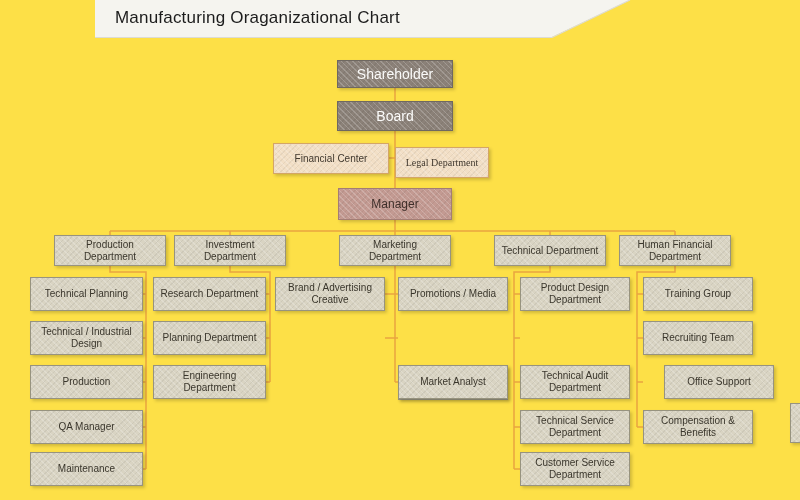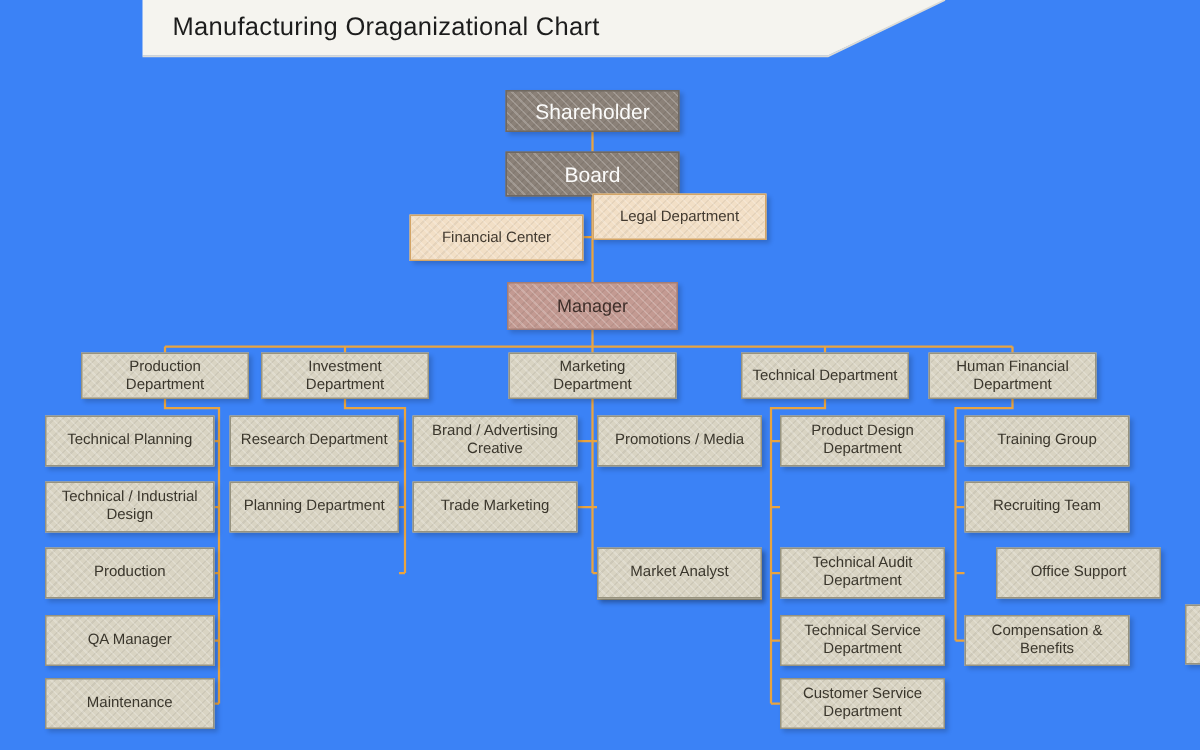--- a/index.html
+++ b/index.html
@@ -1,21 +1,21 @@
 <!DOCTYPE html>
 <html style="--connector: #E9A440; --c-exec: #8B8178; --c-staff: #F2DFC6; --c-director: #C39A92; --c-dept: #D9D4C3; --c-ribbon: #F5F4EF;"><head>
 <meta charset="utf-8">
 <style>
   :root{
     --connector:#E9A440; --c-exec:#8B8178; --c-staff:#F2DFC6;
     --c-director:#C39A92; --c-dept:#D9D4C3; --c-ribbon:#F5F4EF;
   }
   html,body{margin:0;padding:0;}
   body{font-family:"Liberation Sans","DejaVu Sans",sans-serif;background:#fff;}
-  #canvas{position:relative;width:800px;height:500px;background:#3b82f6;overflow:hidden;}
+  #canvas{position:relative;width:800px;height:500px;background:#fde047;overflow:hidden;}
   #wires{position:absolute;left:0;top:0;width:800px;height:500px;}
   .conn{stroke:var(--connector);stroke-width:1.5;fill:none;}
   .ribbon-edge{stroke:#dcdbd5;stroke-width:1.2;fill:none;}
   .page-title{position:absolute;left:115px;top:8px;width:460px;font-size:17px;
     color:#1c1c1c;letter-spacing:.2px;}
   .box{position:absolute;display:flex;align-items:center;justify-content:center;
     text-align:center;box-sizing:border-box;border:1px solid;padding:2px 6px;
     line-height:1.2;box-shadow:2px 2px 3px rgba(0,0,0,.18);
     background-image:
       repeating-linear-gradient(45deg, rgba(255,255,255,.20) 0 1px, transparent 1px 4px),
@@ -44,36 +44,36 @@
     <path class="conn" d="M550,266 V272 H514 V469 M514,294 H520 M514,338 H520 M514,382 H520 M514,427 H520 M514,469 H520"></path>
 
     <path class="conn" d="M675,266 V272 H637 V427 M637,294 H643 M637,338 H643 M637,382 H643 M637,427 H643"></path>
   </svg>
 
   <div class="page-title">Manufacturing Oraganizational Chart</div>
 
 <div class="box dark" style="left: 337px; top: 60px; width: 116px; height: 28px;">Shareholder</div>
     <div class="box dark" style="left: 337px; top: 101px; width: 116px; height: 30px;">Board</div>
     <div class="box peach" style="left: 273px; top: 143px; width: 116px; height: 31px;">Financial Center</div>
-    <div class="box peach" style="left: 395px; top: 129px; width: 116px; height: 31px;">Legal Department</div>
+    <div class="box peach" style="left: 395px; top: 147px; width: 94px; height: 31px; font-family: Liberation Serif, serif;">Legal Department</div>
     <div class="box rose" style="left: 338px; top: 188px; width: 114px; height: 32px;">Manager</div>
     <div class="box tan" style="left: 54px; top: 235px; width: 112px; height: 31px;">Production Department</div>
     <div class="box tan" style="left: 174px; top: 235px; width: 112px; height: 31px;">Investment Department</div>
     <div class="box tan" style="left: 339px; top: 235px; width: 112px; height: 31px;">Marketing Department</div>
     <div class="box tan" style="left: 494px; top: 235px; width: 112px; height: 31px;">Technical Department</div>
     <div class="box tan" style="left: 619px; top: 235px; width: 112px; height: 31px;">Human Financial Department</div>
     <div class="box tan" style="left: 30px; top: 277px; width: 113px; height: 34px;">Technical Planning</div>
     <div class="box tan" style="left: 30px; top: 321px; width: 113px; height: 34px;">Technical / Industrial Design</div>
     <div class="box tan" style="left: 30px; top: 365px; width: 113px; height: 34px;">Production</div>
     <div class="box tan" style="left: 30px; top: 410px; width: 113px; height: 34px;">QA Manager</div>
     <div class="box tan" style="left: 30px; top: 452px; width: 113px; height: 34px;">Maintenance</div>
     <div class="box tan" style="left: 153px; top: 277px; width: 113px; height: 34px;">Research Department</div>
     <div class="box tan" style="left: 153px; top: 321px; width: 113px; height: 34px;">Planning Department</div>
+    <div class="box tan" style="left: 153px; top: 365px; width: 113px; height: 34px;">Engineering Department</div>
     <div class="box tan" style="left: 275px; top: 277px; width: 110px; height: 34px;">Brand / Advertising Creative</div>
-    <div class="box tan" style="left: 275px; top: 321px; width: 110px; height: 34px;">Trade Marketing</div>
     <div class="box tan" style="left: 398px; top: 277px; width: 110px; height: 34px;">Promotions / Media</div>
     <div class="box tan" style="left: 398px; top: 321px; width: 110px; height: 34px; margin-top: 45px;">Public Relations</div>
     <div class="box tan" style="left: 398px; top: 365px; width: 110px; height: 34px;">Market Analyst</div>
     <div class="box tan" style="left: 520px; top: 277px; width: 110px; height: 34px;">Product Design Department</div>
     <div class="box tan" style="left: 520px; top: 365px; width: 110px; height: 34px;">Technical Audit Department</div>
     <div class="box tan" style="left: 520px; top: 410px; width: 110px; height: 34px;">Technical Service Department</div>
     <div class="box tan" style="left: 520px; top: 452px; width: 110px; height: 34px;">Customer Service Department</div>
     <div class="box tan" style="left: 643px; top: 277px; width: 110px; height: 34px;">Training Group</div>
     <div class="box tan" style="left: 643px; top: 321px; width: 110px; height: 34px;">Recruiting Team</div>
     <div class="box tan" style="left: 664px; top: 365px; width: 110px; height: 34px;">Office Support</div>

